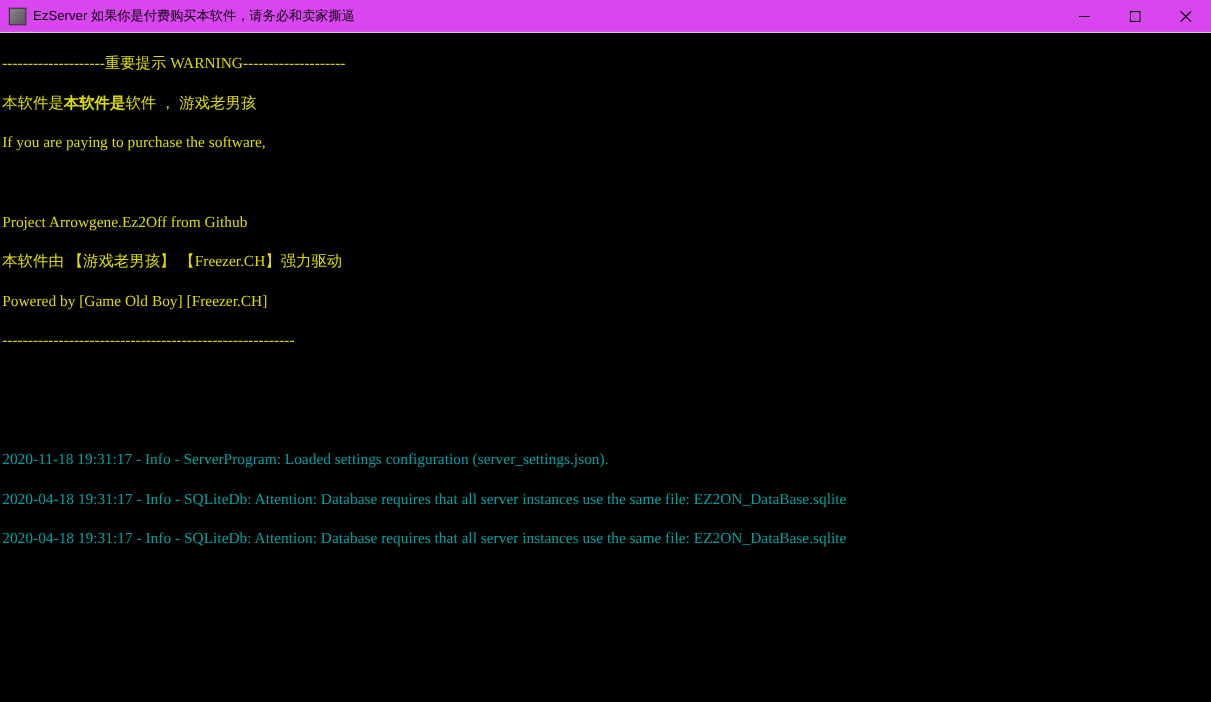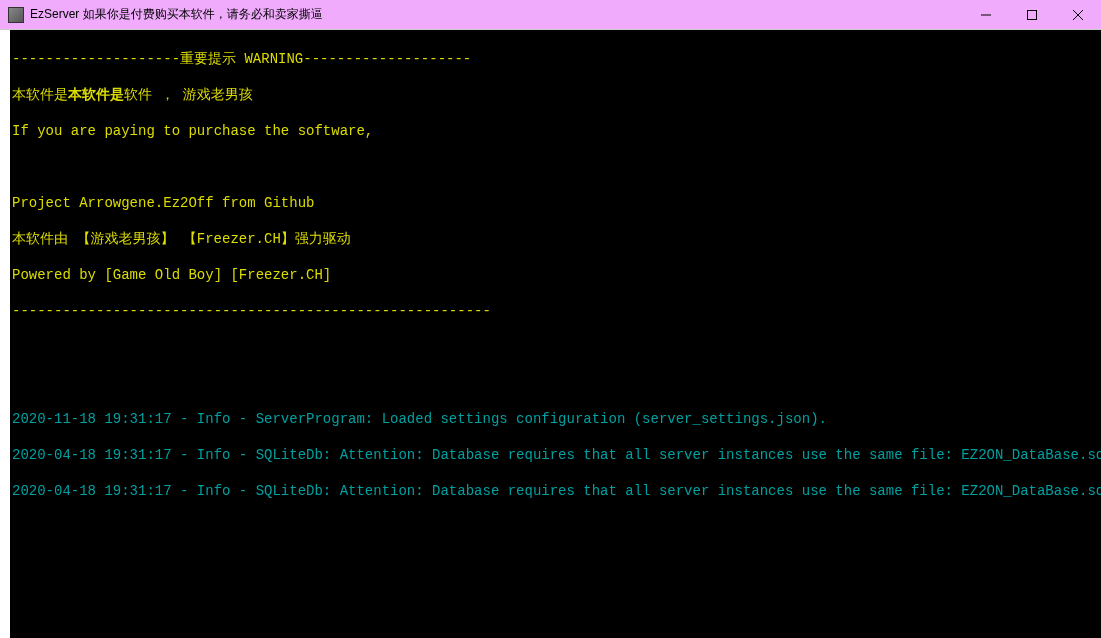--- a/index.html
+++ b/index.html
@@ -11,21 +11,21 @@
       font-family: "Segoe UI", Tahoma, sans-serif;
       background: #fff;
       width: 1101px;
       height: 638px;
       overflow: hidden;
       display: flex;
       flex-direction: column;
     }
     .titlebar {
       height: 30px;
-      background: #f0abfc;
+      background: #d946ef;
       display: flex;
       align-items: center;
       border-bottom: 1px solid #ccc;
       font-size: 12px;
       color: #000;
     }
     .titlebar-icon {
       width: 16px;
       height: 16px;
       margin: 0 6px 0 8px;
@@ -49,29 +49,28 @@
       justify-content: center;
       font-family: "Segoe UI", sans-serif;
     }
     .win-btn svg {
       width: 10px;
       height: 10px;
     }
     .console {
       flex: 1;
       background: #000;
-      font-family: Liberation Mono, monospace;
+      font-family: Liberation Serif, serif;
       font-size: 14px;
       line-height: 18px;
       color: #ccc;
       overflow-y: scroll;
       padding: 2px 0 2px 2px;
       position: relative;
       white-space: pre;
-      margin-left: 10px;
     }
     .console::-webkit-scrollbar {
       width: 16px;
     }
     .console::-webkit-scrollbar-track {
       background: #222;
     }
     .console::-webkit-scrollbar-thumb {
       background: #555;
     }

